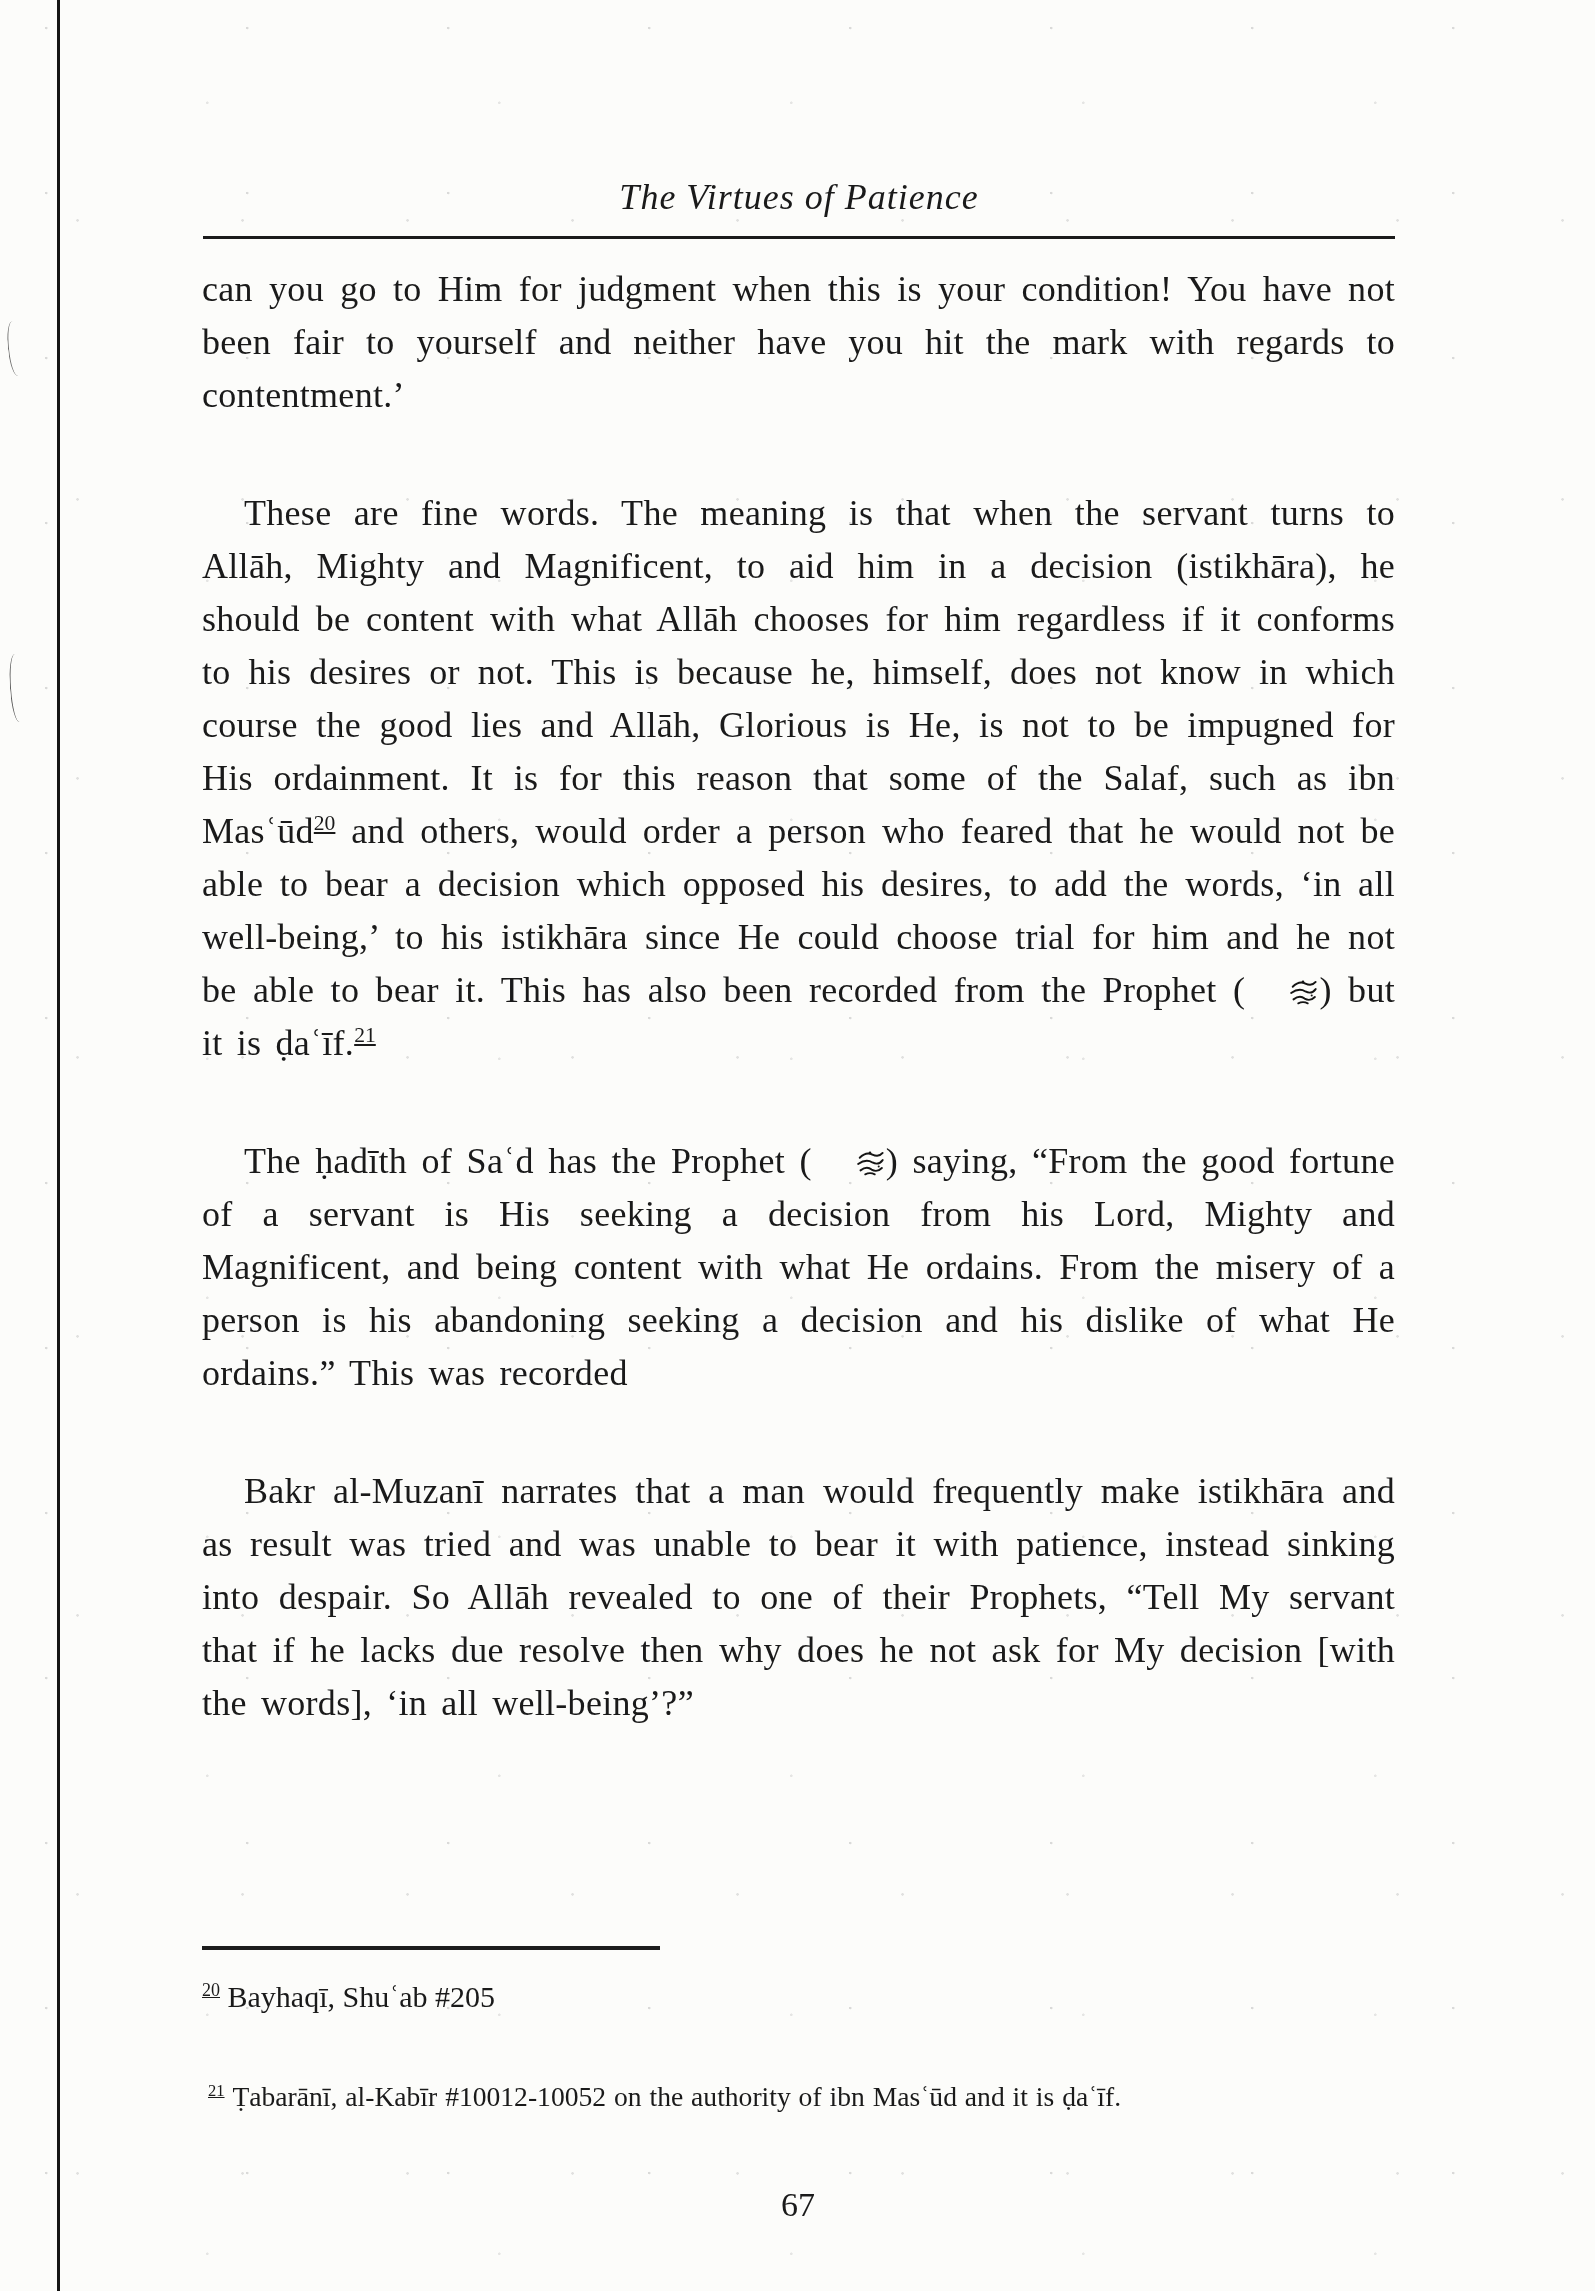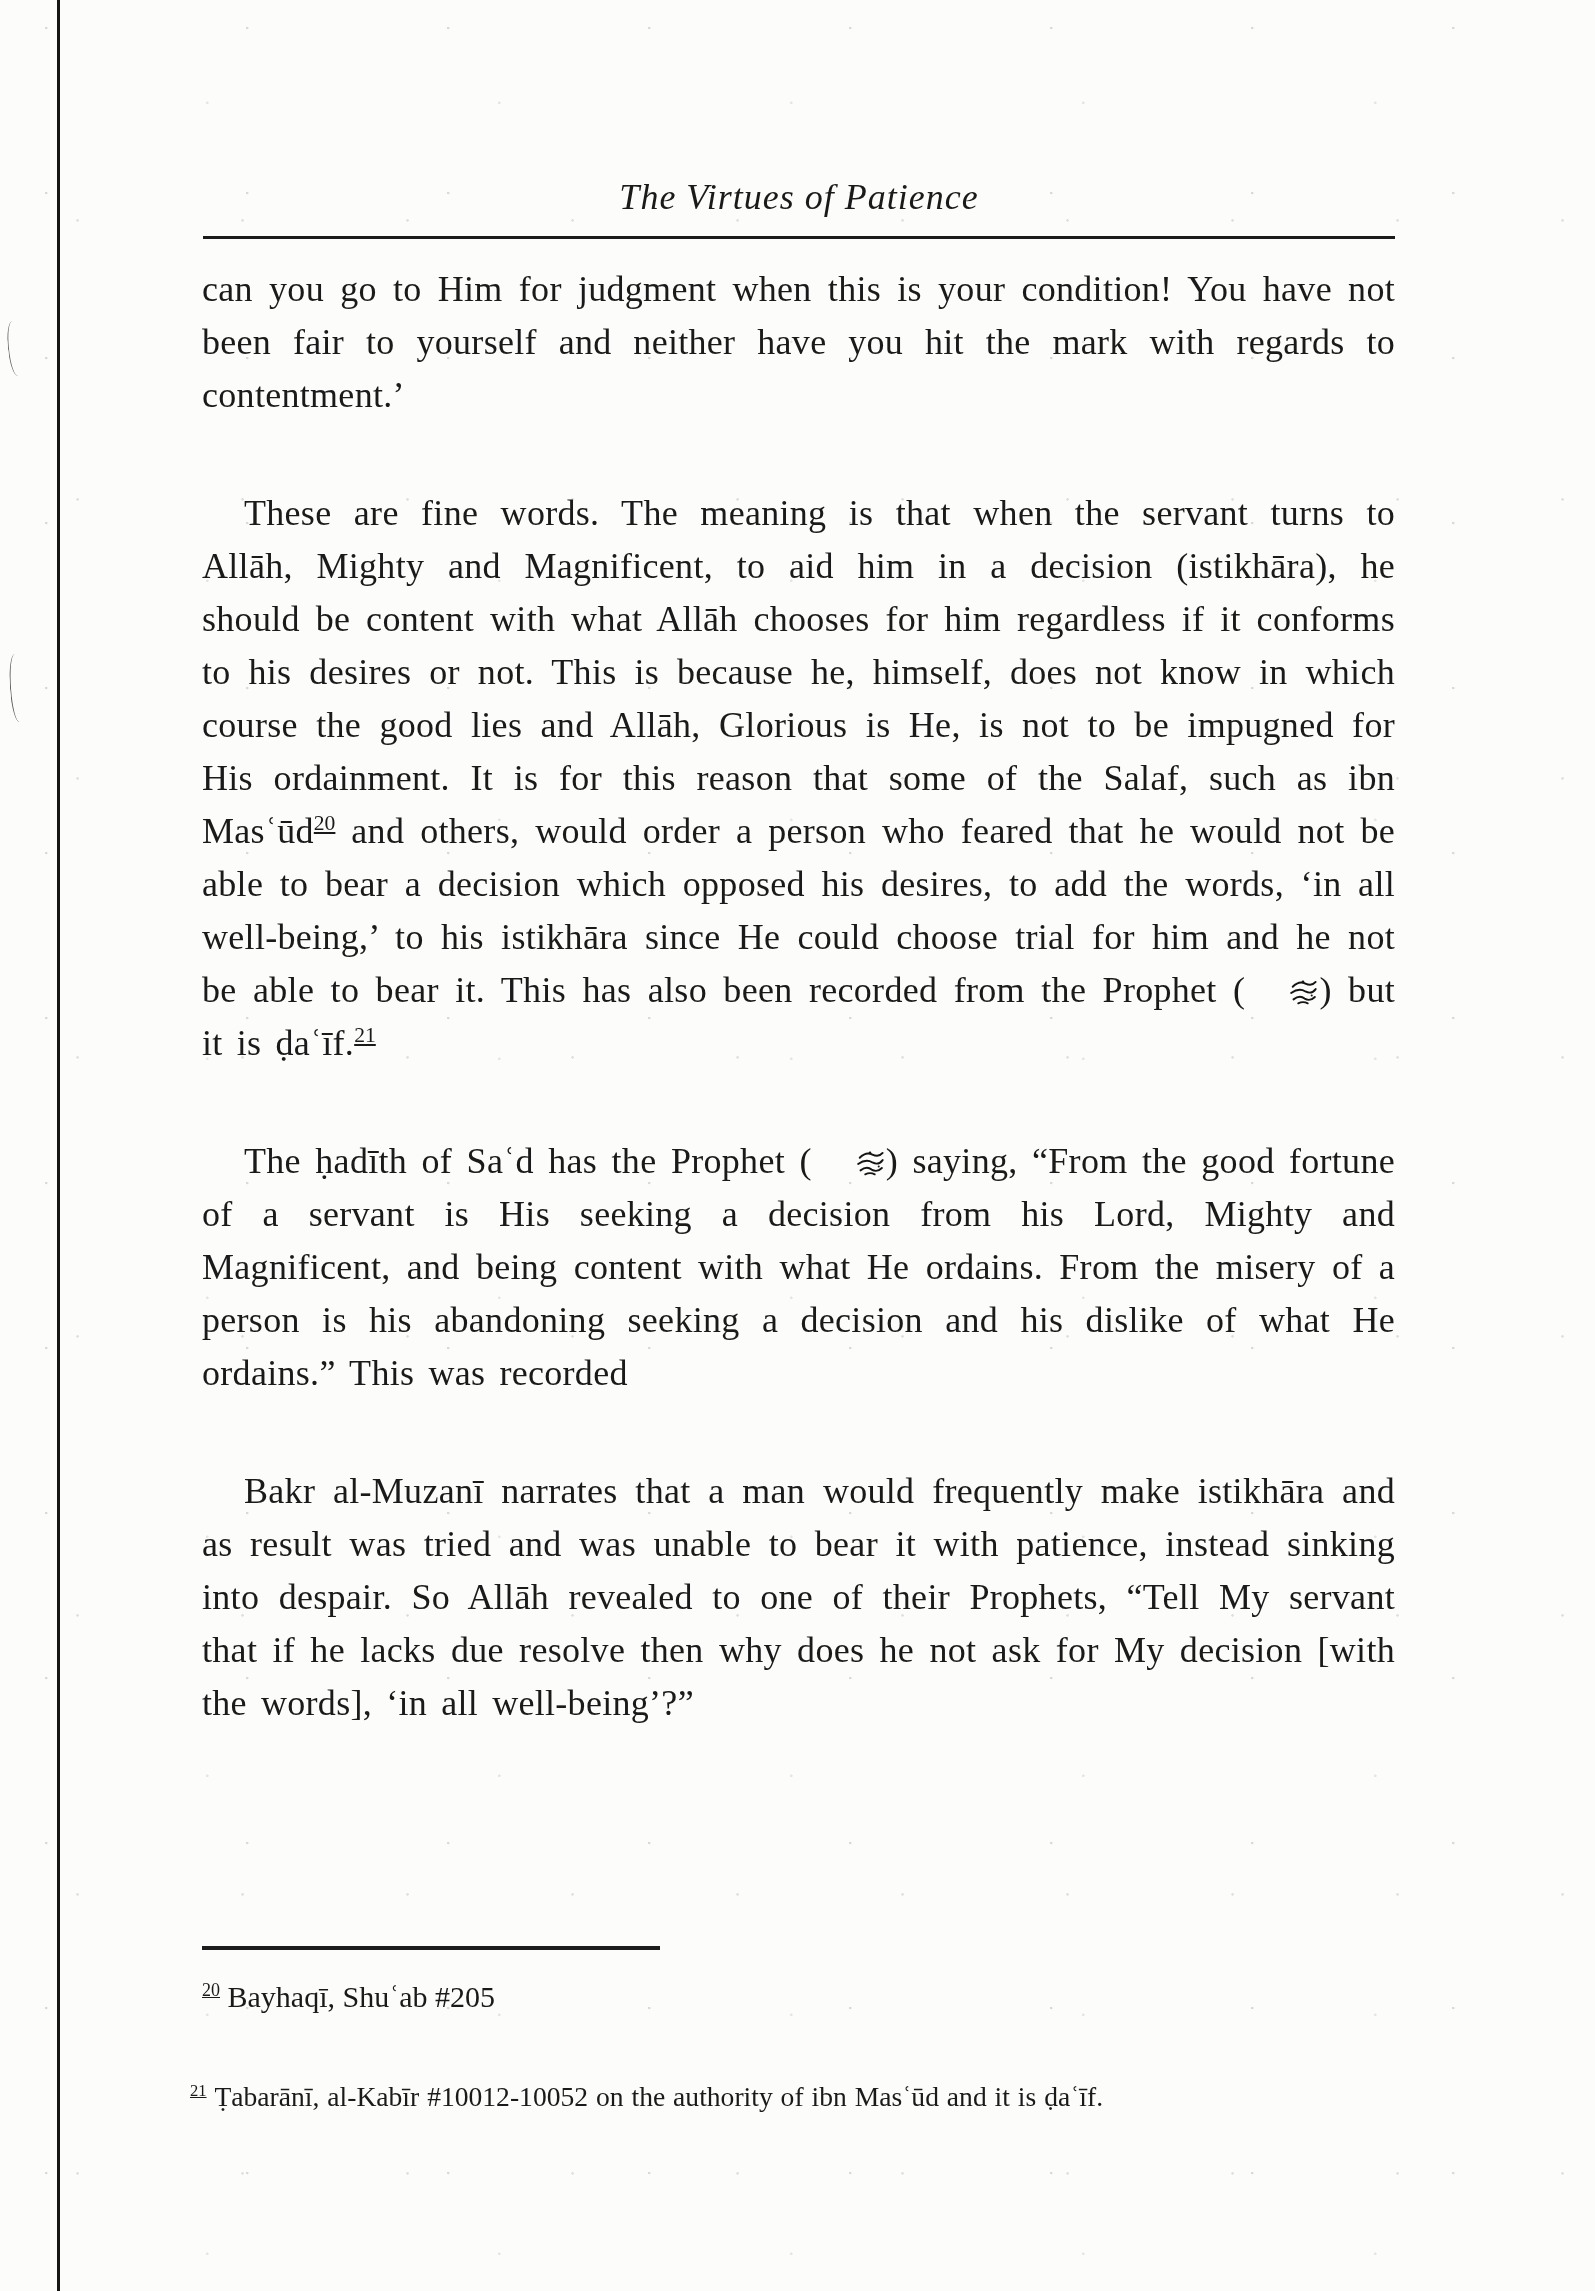--- a/index.html
+++ b/index.html
@@ -39,21 +39,21 @@
   .body-text p{margin:0;}
   .body-text p + p{margin-top:65px;text-indent:42px;}
   .it{margin-top:12px;}
   sup{font-size:0.6em;line-height:0;vertical-align:super;letter-spacing:0;text-decoration:underline;}
 
   .prophet-symbol{display:inline-block;line-height:0;}
   .prophet-symbol svg{vertical-align:-4.8px;}
 
   .footnote-rule{position:absolute;left:202px;top:1946px;width:458px;height:3.8px;background:#1c1c1c;}
   .footnote-1{position:absolute;left:202px;top:1978px;width:1332px;font-size:30px;line-height:38px;}
-  .footnote-2{position:absolute;left:190px;top:2079px;width:1360px;font-size:27.6px;line-height:36px;word-spacing:1px;}
+  .footnote-2{position:absolute;left:208px;top:2079px;width:1360px;font-size:27.6px;line-height:36px;word-spacing:1px;}
 
   .page-number{position:absolute;top:2186px;left:0;width:100%;text-align:center;font-size:34px;}
 </style>
 </head>
 <body>
 
 <div class="page">
 
   <div class="scan-line"></div>
   <div class="artifact-paren1"></div>
@@ -84,15 +84,16 @@
             <circle cx="20" cy="5" r="1.7" fill="#141414"></circle>
             <circle cx="31" cy="22" r="1.3" fill="#141414"></circle>
           </svg></span><span>) saying, “From the good fortune of a servant is His seeking a decision from his Lord, Mighty and Magnificent, and being content with what He ordains. From the misery of a person is his abandoning seeking a decision and his dislike of what He ordains.” This was recorded</span></p>
     <p><span>Bakr al-Muzanī narrates that a man would frequently make </span><span class="it">istikhāra</span><span> and as result was tried and was unable to bear it with patience, instead sinking into despair. So Allāh revealed to one of their Prophets, “Tell My servant that if he lacks due resolve then why does he not ask for My decision [with the words], ‘in all well-being’?”</span></p>
   </div>
 
   <div class="footnote-rule"></div>
   <div class="footnote-1"><sup>20</sup><span> Bayhaqī, </span><span class="it">Shuʿab</span><span> #205</span></div>
   <div class="footnote-2"><sup>21</sup><span> Ṭabarānī, </span><span class="it">al-Kabīr</span><span> #10012-10052 on the authority of ibn Masʿūd and it is ḍaʿīf.</span></div>
 
+  <div class="page-number">67</div>
 
 </div>
 
 
 </body></html>

